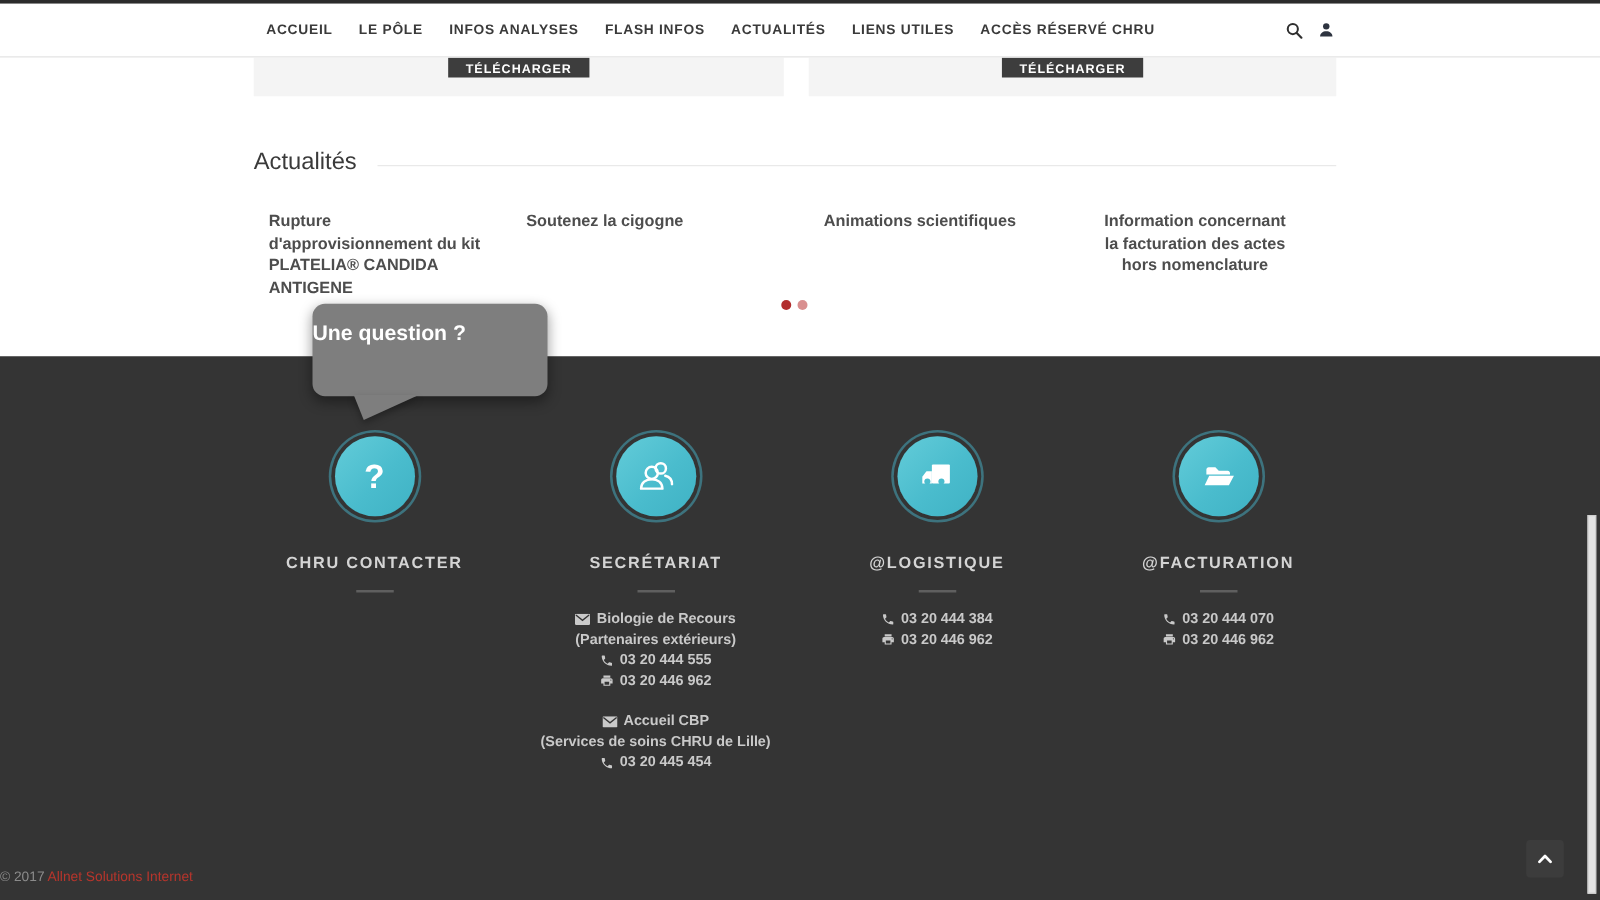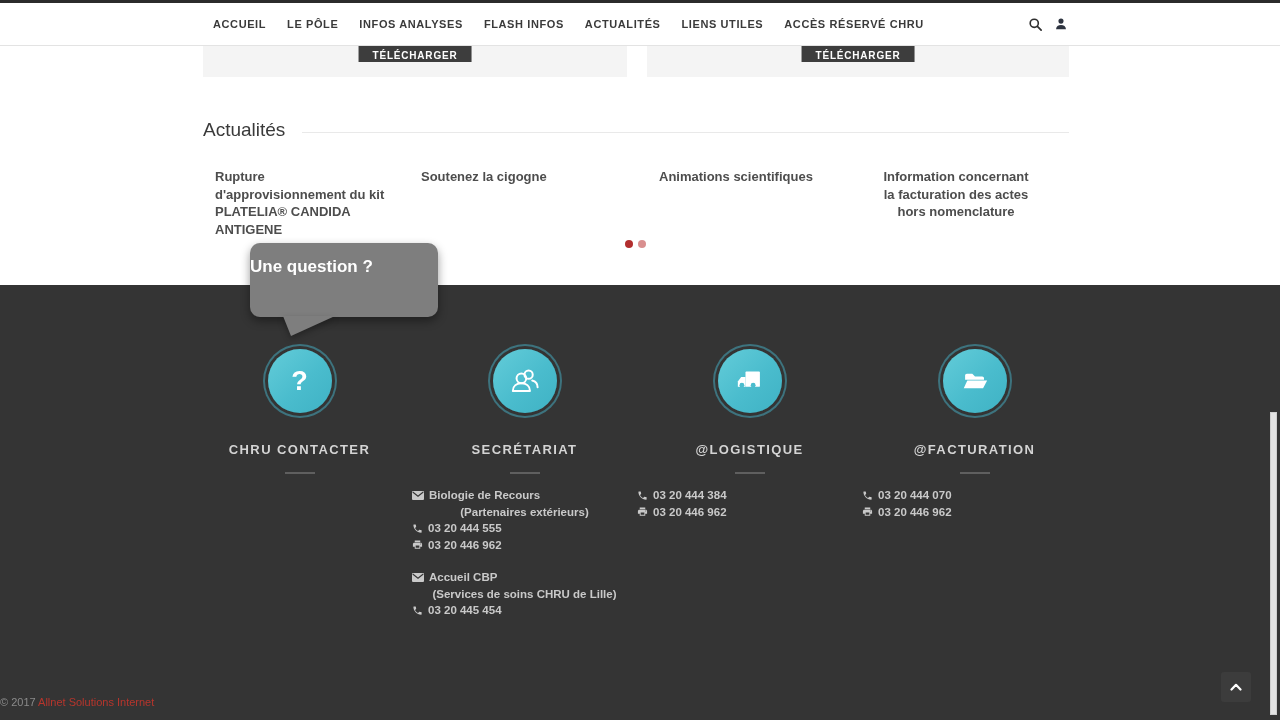--- a/index.html
+++ b/index.html
@@ -61,21 +61,21 @@
   #fcol-0 { left:187px; } #fcol-1 { left:412px; } #fcol-2 { left:637px; } #fcol-3 { left:862px; }
   .circle { width:64px; height:64px; margin:64px auto 0; border-radius:50%;
             background:linear-gradient(135deg,#63ccd9 0%,#4abccd 55%,#3fb2c4 100%);
             box-shadow:0 0 0 3px #343434, 0 0 0 5px #3d737e;
             display:flex; align-items:center; justify-content:center; cursor:pointer; }
   .circle .qmark { color:#fff; font-size:27px; font-weight:bold; }
   .fcol-title { margin-top:29px; font-size:13px; font-weight:bold; letter-spacing:1.4px;
                 color:#d4d4d4; }
   .fcol-dash { width:30px; height:2px; background:#5f5f5f; margin:15px auto 13px; }
   .contact { font-size:11.5px; font-weight:bold; color:#c9c9c9; line-height:16.5px; }
-  .cline { display:flex; align-items:center; gap:5px; }
+  .cline { display:flex; align-items:center; justify-content:center; gap:5px; }
   .cicon { display:inline-flex; align-items:center; }
   .cgroup { margin-bottom:16px; }
 
   #copyright { left:0; top:696px; width:1280px; text-align:left; font-size:11px;
                color:#8b8b8b; }
   #copyright .link { color:#b7352c; cursor:pointer; }
 
   
   #scrolltop { left:1221px; top:672px; width:30px; height:30px; background:#3c3c3c;
                border-radius:3px; display:flex; align-items:center; justify-content:center;

